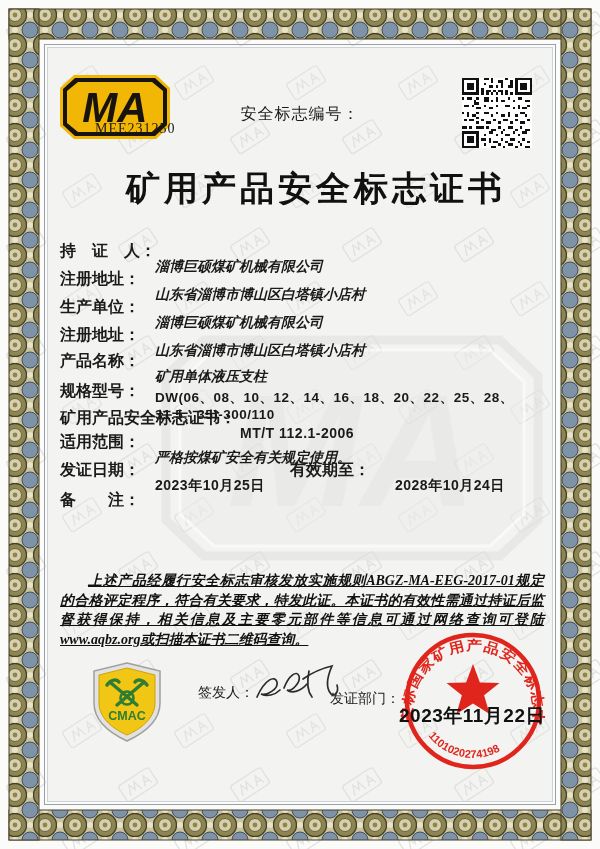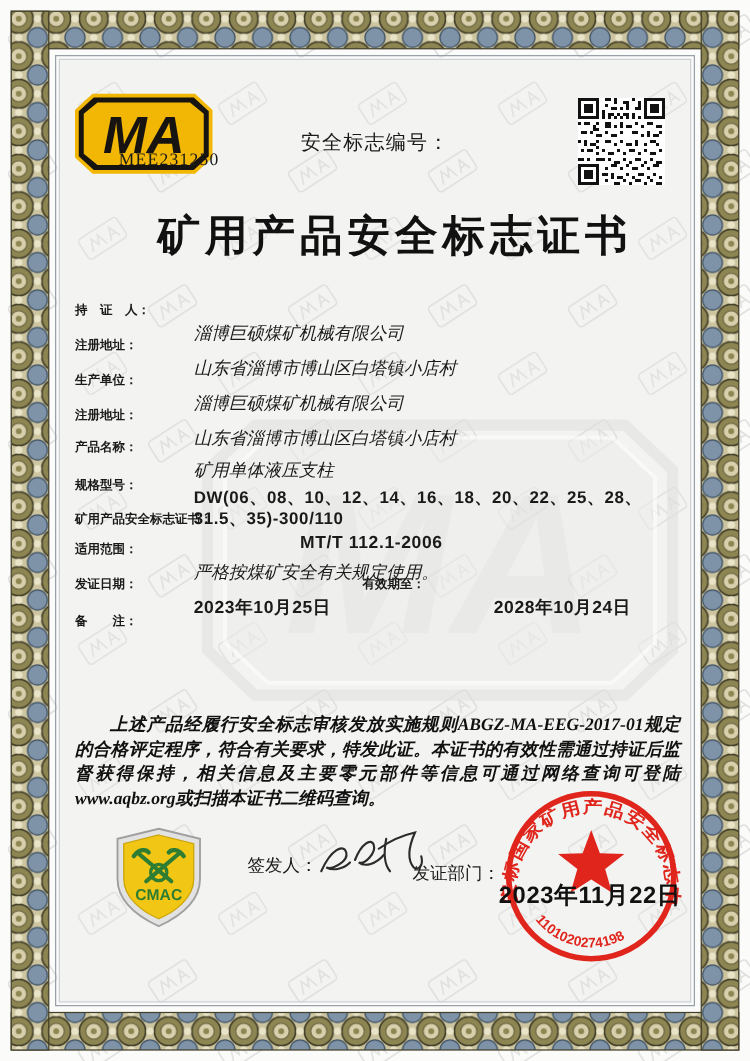--- a/index.html
+++ b/index.html
@@ -16,23 +16,23 @@
   .serial-line{
     left:0; right:0; top:104px; text-align:center;
     font-family:"Liberation Serif", serif; font-size:16px; letter-spacing:1px;
   }
   .serial-line .val{font-family:"Liberation Serif", serif;}
   .title{
     left:0; right:0; top:166px; text-align:center;
     font-size:34px; font-weight:900; letter-spacing:4px; color:#111;
   }
   .row{position:absolute; left:60px; right:56px;}
-  .lbl{position:absolute; left:0; top:0; font-weight:700; font-size:10px; white-space:nowrap;}
+  .lbl{position:absolute; left:0; top:0; font-weight:700; font-size:16px; white-space:nowrap;}
   .val{position:absolute; left:95px; top:17px; font-size:14px;}
-  .val-kai{font-family:"Liberation Serif", serif; font-style:italic; font-weight:400;}
+  .val-kai{font-family:"Liberation Serif", serif; font-style:italic; font-weight:700;}
   .val-num{font-weight:700; letter-spacing:0.5px;}
   .model-val{left:95px; width:392px; line-height:17px; font-size:13.5px;}
   .statement{
     position:absolute; left:60px; top:571px; width:484px;
     font-family:"Liberation Serif", serif; font-style:italic; font-weight:700;
     font-size:14px; line-height:19.5px; text-align:justify; text-indent:2em; color:#111;
   }
   .signer-label,.dept-label{position:absolute; font-weight:400; font-size:14px;}
   .stamp-date{
     position:absolute; left:399px; top:703px; font-size:19px; font-weight:700;
@@ -268,21 +268,21 @@
   <div class="row" style="top:460px;z-index:4;">
     <span class="lbl">发证日期：</span>
     <span class="val val-num">2023年10月25日</span>
     <span class="lbl" style="left:230px;">有效期至：</span>
     <span class="val val-num" style="left:335px;">2028年10月24日</span>
   </div>
   <div class="row" style="top:490px;z-index:4;">
     <span class="lbl">备　　注：</span>
   </div>
 
-  <div class="statement" style="z-index:4;">上述产品经履行安全标志审核发放实施规则ABGZ-MA-EEG-2017-01规定的合格评定程序，符合有关要求，特发此证。本证书的有效性需通过持证后监督获得保持，相关信息及主要零元部件等信息可通过网络查询可登陆www.aqbz.org或扫描本证书二维码查询。</div>
+  <div class="statement" style="z-index:4;text-decoration:underline;">上述产品经履行安全标志审核发放实施规则ABGZ-MA-EEG-2017-01规定的合格评定程序，符合有关要求，特发此证。本证书的有效性需通过持证后监督获得保持，相关信息及主要零元部件等信息可通过网络查询可登陆www.aqbz.org或扫描本证书二维码查询。</div>
 
   <svg class="abs" style="left:90px;top:661px;z-index:4;" width="74" height="82" viewBox="0 0 74 82">
     <path d="M37 2 L70 10 V42 C70 62 50 74 37 80 C24 74 4 62 4 42 V10 Z" fill="#e2e2e2" stroke="#9f9f9f" stroke-width="1.5"></path>
     <path d="M37 7 L65 14 V42 C65 58 49 69 37 74 C25 69 9 58 9 42 V14 Z" fill="#f2c614" stroke="#caa40a" stroke-width="1"></path>
     <g stroke="#2e7d32" stroke-width="3.4" stroke-linecap="round" fill="none">
       <path d="M21 22 L47 44"></path>
       <path d="M53 22 L27 44"></path>
       <path d="M17 24 C21 18 27 18 29 21"></path>
       <path d="M57 24 C53 18 47 18 45 21"></path>
     </g>

